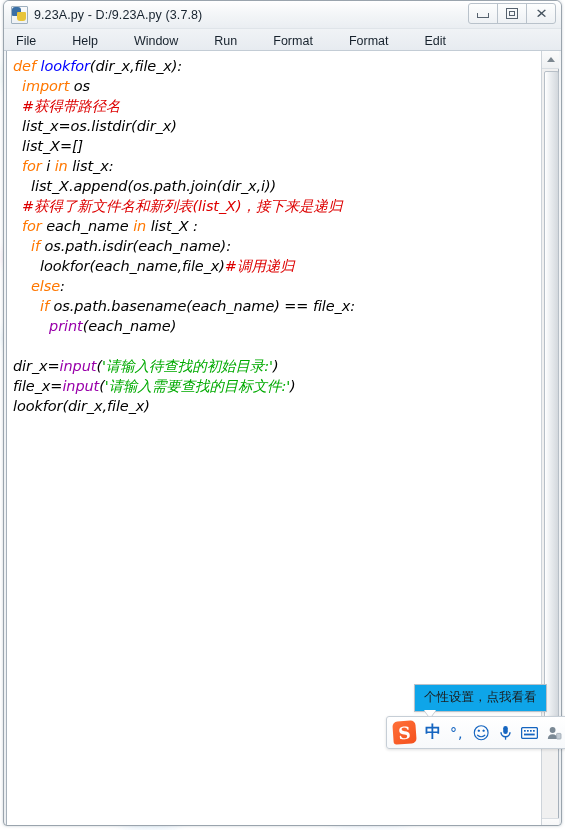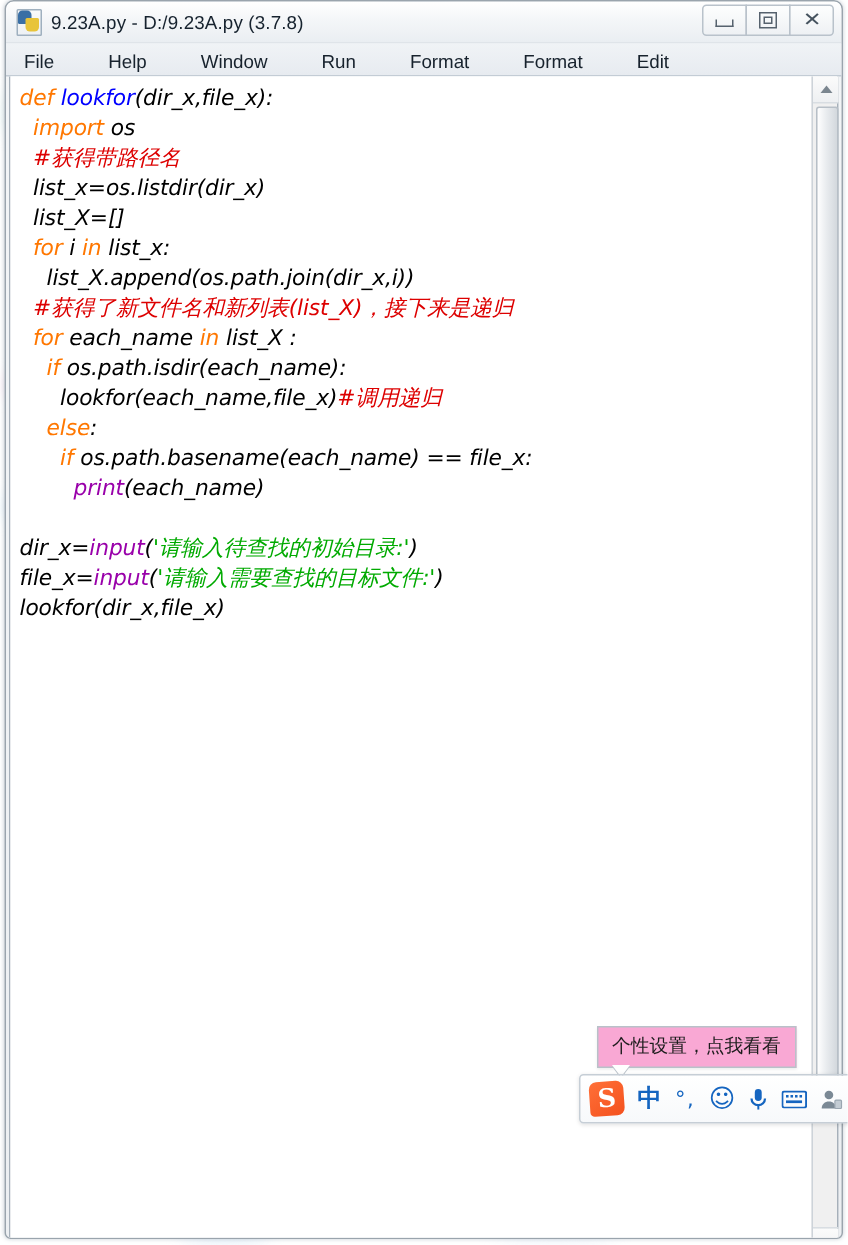--- a/index.html
+++ b/index.html
@@ -219,23 +219,23 @@
     padding-right: 12px;
     gap: 14px;
     font-size: 12px;
     color: #16222e;
     border-top: 1px solid #dfe3e7;
   }
 
   
   #ime-tooltip {
     position: absolute;
-    left: 398px;
+    left: 414px;
     top: 684px;
-    background: #f9a8d4;
+    background: #0ea5e9;
     border: 1px solid #b9c1c9;
     padding: 4px 9px 5px 9px;
     font-size: 12.5px;
     color: #1c1c1c;
     font-family: "DejaVu Sans", sans-serif;
     white-space: nowrap;
     box-shadow: 0 1px 2px rgba(0,0,0,.08);
     z-index: 40;
   }
   #ime-tooltip::after,

